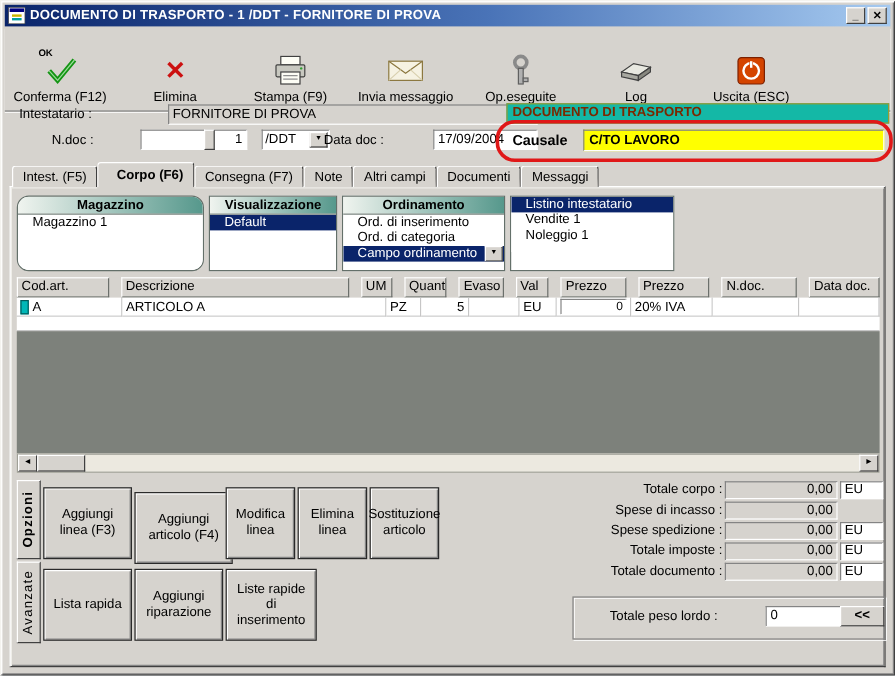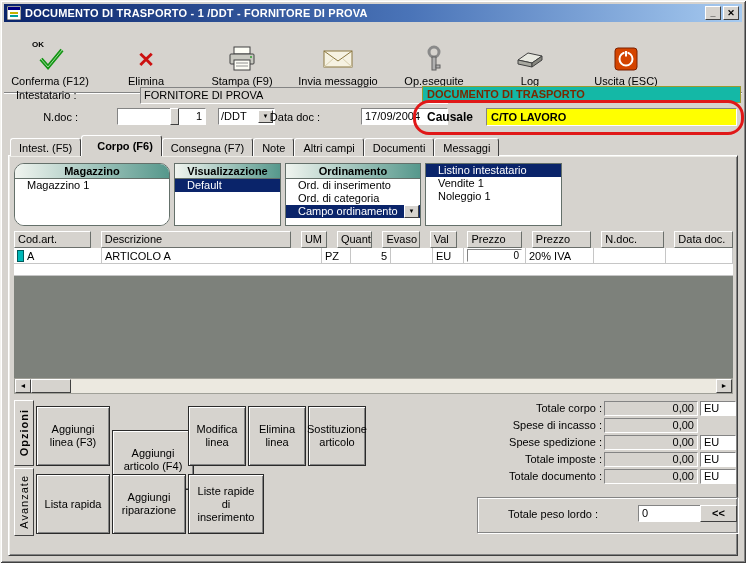--- a/index.html
+++ b/index.html
@@ -298,21 +298,21 @@
   </div>
 
   <div class="vtab abs" style="top:400px;height:66px;font-weight:bold;">
     <span>Opzioni</span>
   </div>
   <div class="vtab abs" style="top:468px;height:68px;">
     <span>Avanzate</span>
   </div>
 
   <div class="abs abtn" style="left:36px;top:406px;width:74px;height:60px;">Aggiungi linea (F3)</div>
-  <div class="abs abtn" style="left:112px;top:430px;width:82px;height:60px;">Aggiungi articolo (F4)</div>
+  <div class="abs abtn" style="left:112px;top:410px;width:82px;height:60px;">Aggiungi articolo (F4)</div>
   <div class="abs abtn" style="left:188px;top:406px;width:58px;height:60px;">Modifica linea</div>
   <div class="abs abtn" style="left:248px;top:406px;width:58px;height:60px;">Elimina linea</div>
   <div class="abs abtn" style="left:308px;top:406px;width:58px;height:60px;">Sostituzione articolo</div>
 
   <div class="abs abtn" style="left:36px;top:474px;width:74px;height:60px;">Lista rapida</div>
   <div class="abs abtn" style="left:112px;top:474px;width:74px;height:60px;">Aggiungi riparazione</div>
   <div class="abs abtn" style="left:188px;top:474px;width:76px;height:60px;">Liste rapide di inserimento</div>
 
   <span class="abs t-label" style="left:478px;top:402px;width:124px;">Totale corpo :</span>
   <div class="abs t-val" style="left:604px;top:401px;width:94px;height:15px;">0,00</div>

